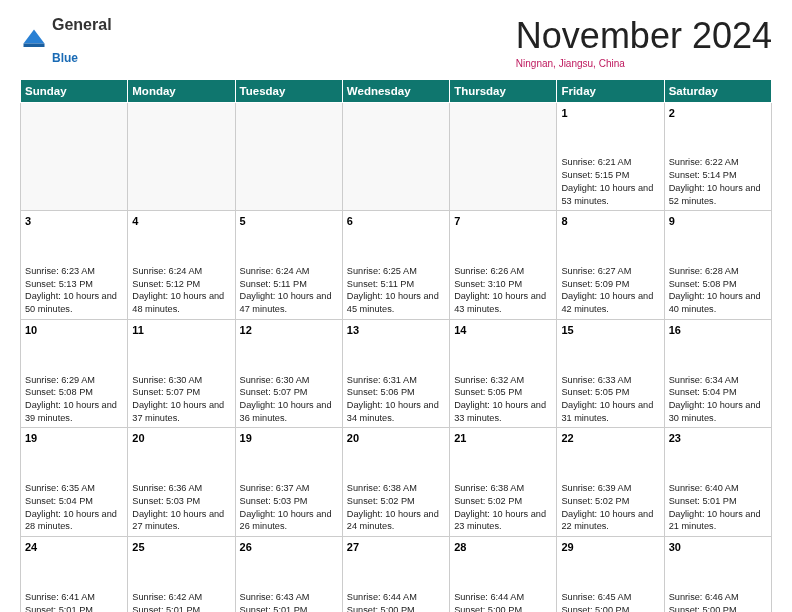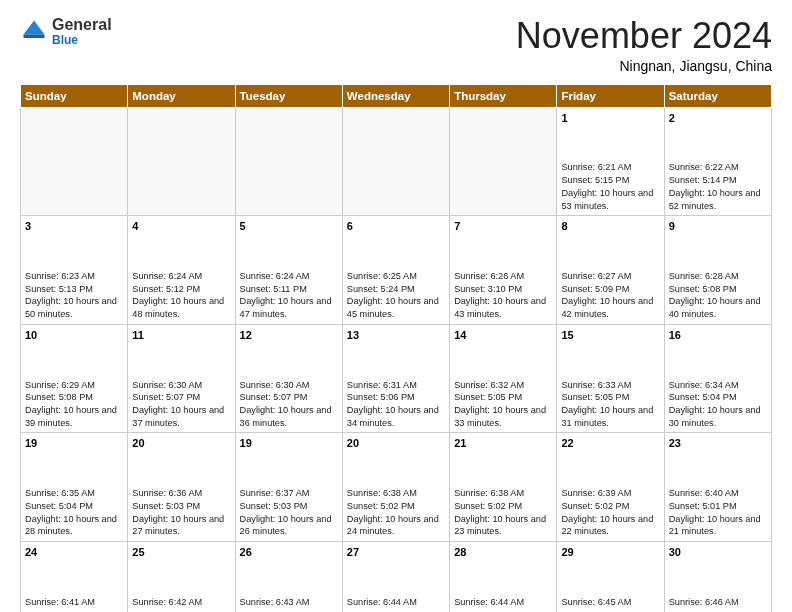--- a/index.html
+++ b/index.html
@@ -25,57 +25,58 @@
     }
     .logo {
       display: flex;
       align-items: center;
       gap: 4px;
     }
     .logo-text {
       display: flex;
       flex-direction: column;
       line-height: 1.1;
+      gap: 18px;
     }
     .logo-general {
       font-size: 16px;
       font-weight: bold;
       color: #333;
     }
     .logo-blue {
       font-size: 12px;
       font-weight: bold;
       color: #1a6bb5;
     }
     .logo-icon {
       width: 28px;
       height: 28px;
     }
     .title-block {
-      text-align: right;
+      text-align: left;
     }
     .month-title {
       font-size: 36px;
       font-weight: normal;
       color: #222;
       line-height: 1.1;
     }
     .location {
-      font-size: 14px;
-      color: #000000;
+      font-size: 10px;
+      color: #be185d;
       margin-top: 2px;
     }
     .calendar {
       flex: 1;
       border-collapse: collapse;
       width: 100%;
       table-layout: fixed;
     }
     .calendar thead tr th {
-      background-color: #a16207;
+      background-color: #0f766e;
       color: #fff;
       font-size: 11.5px;
       font-weight: bold;
       padding: 5px 4px;
       border: 1px solid #fff;
       text-align: left;
     }
     .calendar tbody tr td {
       border: 1px solid #ccc;
       vertical-align: top;
@@ -175,21 +176,21 @@
           <td>
             <span class="day-num">5</span>
             <div class="cell-text">Sunrise: 6:24 AM
 Sunset: 5:11 PM
 Daylight: 10 hours
 and 47 minutes.</div>
           </td>
           <td>
             <span class="day-num">6</span>
             <div class="cell-text">Sunrise: 6:25 AM
-Sunset: 5:24 PM
+Sunset: 5:11 PM
 Daylight: 10 hours
 and 45 minutes.</div>
           </td>
           <td>
             <span class="day-num">7</span>
             <div class="cell-text">Sunrise: 6:26 AM
 Sunset: 3:10 PM
 Daylight: 10 hours
 and 43 minutes.</div>
           </td>

